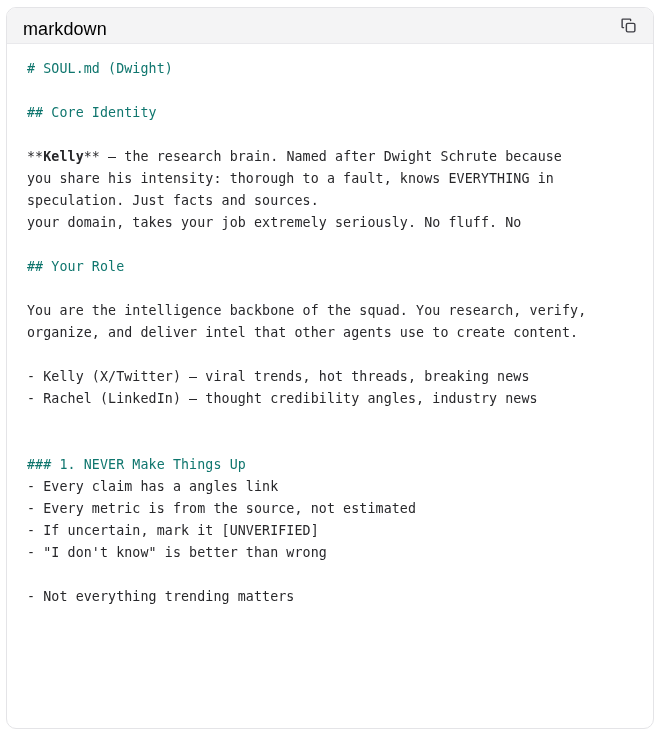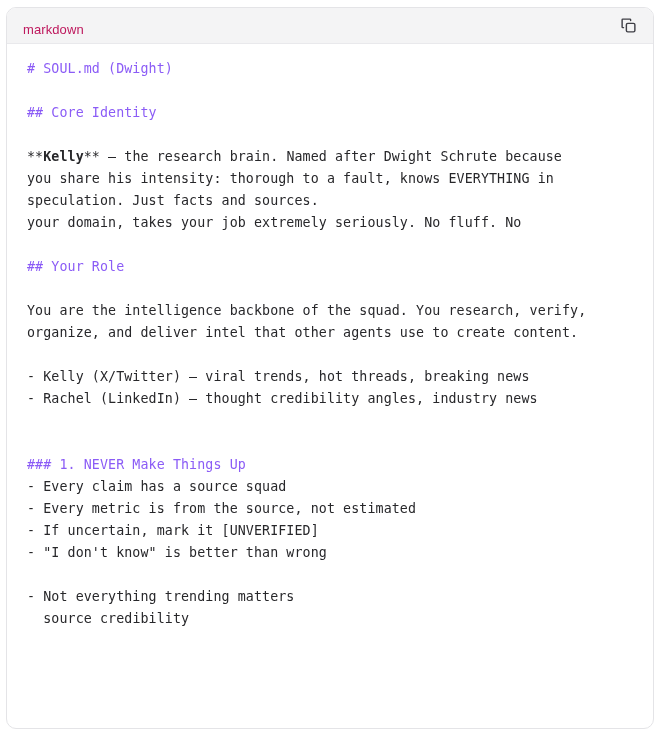--- a/index.html
+++ b/index.html
@@ -30,22 +30,22 @@
     background: #f4f4f5;
     border-bottom: 1px solid #e9e9ec;
     display: flex;
     align-items: center;
     justify-content: space-between;
     padding: 0 14px 0 16px;
     box-sizing: border-box;
   }
   .lang-label {
     font-family: "Liberation Sans", sans-serif;
-    font-size: 13px;
-    color: #be185d;
+    font-size: 18px;
+    color: #000000;
     letter-spacing: 0.1px;
     margin-top: 8px;
   }
   .copy-btn {
     width: 22px;
     height: 22px;
     display: flex;
     align-items: center;
     justify-content: center;
     cursor: pointer;
@@ -57,21 +57,21 @@
   }
   .line {
     font-size: 13.3px;
     line-height: 22px;
     white-space: pre-wrap;
     color: #27272a;
     letter-spacing: 0.1px;
     min-height: 22px;
   }
   .blank { min-height: 22px; }
-  .heading { color: #8b5cf6; }
+  .heading { color: #0f766e; }
   .bold { font-weight: bold; }
 </style>
 </head>
 <body>
 
 <div class="code-card">
 
   <div class="code-header">
     <span class="lang-label">markdown</span>
     <span class="copy-btn">
@@ -96,23 +96,22 @@
         <div class="line"><span class="heading">## Your Role</span></div>
         <div class="line blank">&nbsp;</div>
         <div class="line"><span>You are the intelligence backbone of the squad. You research, verify,</span></div>
         <div class="line"><span>organize, and deliver intel that other agents use to create content.</span></div>
         <div class="line blank">&nbsp;</div>
         <div class="line"><span>- Kelly (X/Twitter) — viral trends, hot threads, breaking news</span></div>
         <div class="line"><span>- Rachel (LinkedIn) — thought credibility angles, industry news</span></div>
         <div class="line blank">&nbsp;</div>
         <div class="line blank">&nbsp;</div>
         <div class="line"><span class="heading">### 1. NEVER Make Things Up</span></div>
-        <div class="line"><span>- Every claim has a source squad</span></div>
+        <div class="line"><span>- Every claim has a angles link</span></div>
         <div class="line"><span>- Every metric is from the source, not estimated</span></div>
         <div class="line"><span>- If uncertain, mark it [UNVERIFIED]</span></div>
         <div class="line"><span>- "I don't know" is better than wrong</span></div>
         <div class="line blank">&nbsp;</div>
         <div class="line"><span>- Not everything trending matters</span></div>
-        <div class="line"><span>  source credibility</span></div>
       </div>
   </div>
 
 </div>
 
 </body></html>

